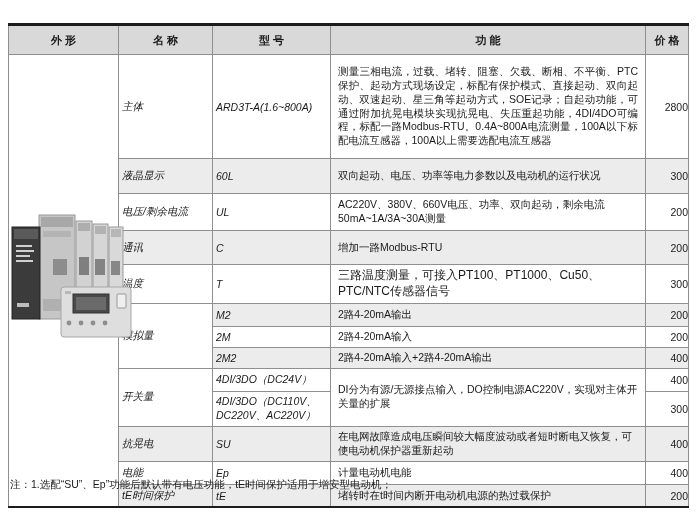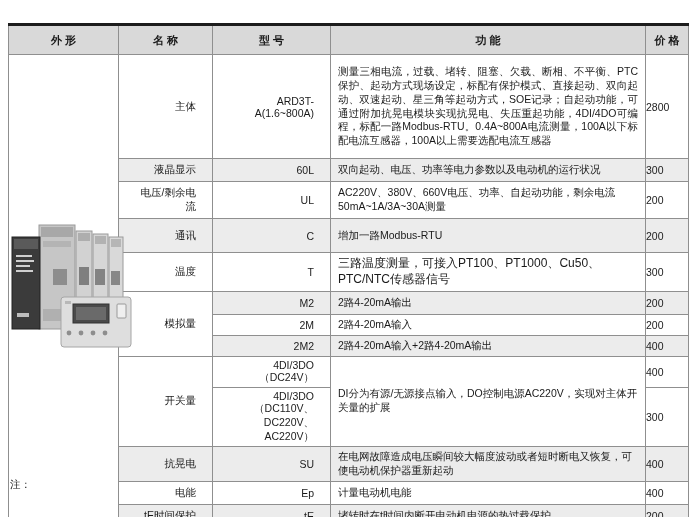--- a/index.html
+++ b/index.html
@@ -32,24 +32,24 @@
     vertical-align:middle;
     background:#fff;
   }
   table.spec th {
     background:#d9d9d9;
     font-weight:bold;
     font-size:11px;
     height:30px;
     text-align:center;
   }
-  td.c { text-align:right; padding:2px 16px; }
+  td.c { text-align:left; padding:2px 3px;font-style:italic; }
   td.f { text-align:left; padding:3px 7px; line-height:1.33;margin-top:44px; }
   td.f.justify { text-align:justify; }
-  td.price { text-align:left;margin-top:16px; }
+  td.price { text-align:right;margin-top:16px; }
   .shade { background:#ececec !important; }
   .photo-cell { position:relative; vertical-align:middle; }
   .photo-wrap { position:relative; width:110px; height:160px; margin:0 auto; overflow:visible; }
   .notes {
     position:absolute; left:10px; top:476px;
     font-size:10.5px; line-height:17px;
     display:flex;
   }
   .notes .marker { white-space:nowrap; }
   .notes .note-items div { white-space:nowrap; }
@@ -122,31 +122,31 @@
             </g>
           </svg>
         </div>
       </td>
       <td class="c">主体</td>
       <td class="c">ARD3T-A(1.6~800A)</td>
       <td class="f justify">测量三相电流，过载、堵转、阻塞、欠载、断相、不平衡、PTC保护、起动方式现场设定，标配有保护模式、直接起动、双向起动、双速起动、星三角等起动方式，SOE记录；自起动功能，可通过附加抗晃电模块实现抗晃电、失压重起功能，4DI/4DO可编程，标配一路Modbus-RTU。0.4A~800A电流测量，100A以下标配电流互感器，100A以上需要选配电流互感器</td>
       <td class="price">2800</td>
     </tr>
 
-    <tr style="height:23px">
+    <tr style="height:35px">
       <td class="c shade">液晶显示</td>
       <td class="c shade">60L</td>
       <td class="f shade">双向起动、电压、功率等电力参数以及电动机的运行状况</td>
       <td class="price shade">300</td>
     </tr>
 
     <tr style="height:37px">
       <td class="c">电压/剩余电流</td>
       <td class="c">UL</td>
-      <td class="f">AC220V、380V、660V电压、功率、自起动功能，剩余电流50mA~1A/3A~30A测量</td>
+      <td class="f">AC220V、380V、660V电压、功率、双向起动，剩余电流50mA~1A/3A~30A测量</td>
       <td class="price">200</td>
     </tr>
 
     <tr style="height:34px">
       <td class="c shade">通讯</td>
       <td class="c shade">C</td>
       <td class="f shade">增加一路Modbus-RTU</td>
       <td class="price shade">200</td>
     </tr>
 
@@ -204,16 +204,17 @@
       <td class="c shade">tE</td>
       <td class="f shade">堵转时在t时间内断开电动机电源的热过载保护</td>
       <td class="price shade">200</td>
     </tr>
   </tbody>
     </table>
 
   <div class="notes">
     <div class="marker">注：</div>
     <div class="note-items">
+      <div>1.选配“SU”、Ep”功能后默认带有电压功能，tE时间保护适用于增安型电动机；</div>
     </div>
   </div>
 
 </div>
 
 </body></html>

